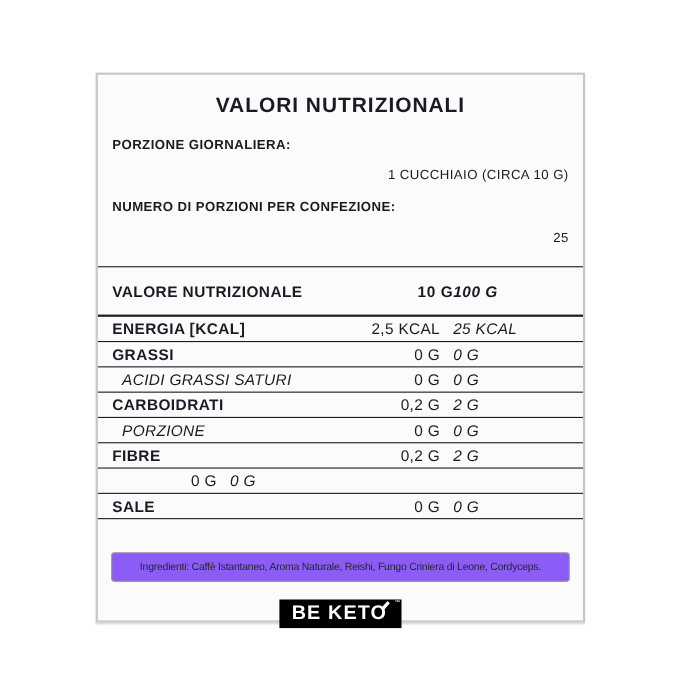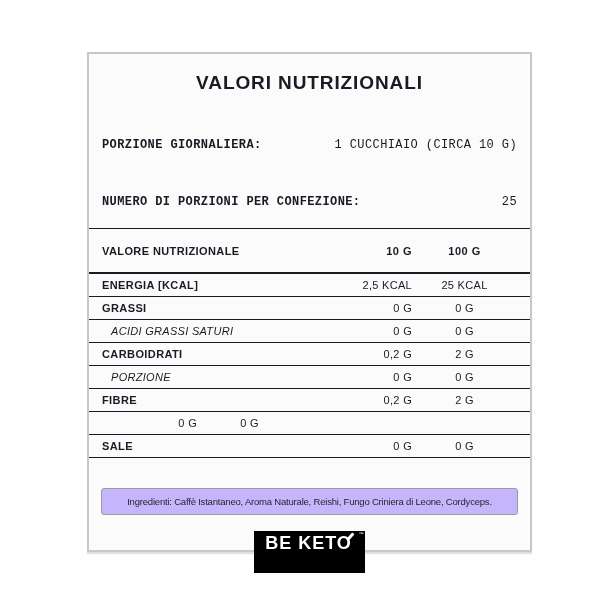--- a/index.html
+++ b/index.html
@@ -11,65 +11,65 @@
   }
   *{box-sizing:border-box;}
   html,body{margin:0;padding:0;}
   body{
     width:614px;height:614px;background:#ffffff;
     font-family:"Liberation Sans", sans-serif;
     color:var(--ink);
     position:relative;overflow:hidden;
   }
   .card{
-    position:absolute;left:87px;top:52px;width:445px;height:500px;
+    position:absolute;left:87px;top:66px;width:445px;height:500px;
     background:var(--card-bg);
     border:2px solid var(--card-border);
     box-shadow:0 2px 1px rgba(0,0,0,0.12);
   }
   .title{
     margin:18px 0 0;text-align:center;
     font-size:19px;font-weight:bold;letter-spacing:0.9px;
     line-height:22px;
   }
   .info-row{
-    display:flex;justify-content:space-between;align-items:flex-end;
-    padding:0 13px;font-size:12px;line-height:15px;letter-spacing:0.4px;font-family:Liberation Mono, monospace;
+    display:flex;justify-content:space-between;align-items:flex-start;
+    padding:0 13px;font-size:12px;line-height:15px;letter-spacing:0.4px;
   }
   .info-row .lbl{font-weight:bold;}
   .info-row .val{font-weight:500;margin-top:28px;}
   .row-serving{margin-top:16px;}
   .row-count{margin-top:14px;}
   .divider-top{height:0;border-top:1.5px solid var(--ink);margin-top:18px;}
   .t-row{
     display:flex;align-items:center;padding:0 13px;
     border-bottom:1.5px solid var(--ink);
-    font-size:11px;
+    font-size:14px;
   }
   .t-row.header{height:45px;border-bottom:2.5px solid var(--ink);}
-  .t-row.data{height:23px;}
+  .t-row.data{height:23px;gap:12px;}
   .c1{flex:1;font-weight:bold;letter-spacing:0.4px;}
   .c2{width:95px;text-align:right;font-weight:500;letter-spacing:0.3px;}
-  .c3{width:105px;text-align:center;font-weight:500;letter-spacing:0.3px;}
+  .c3{width:105px;text-align:left;font-weight:500;letter-spacing:0.3px;font-style:italic;}
   .t-row.header .c2,.t-row.header .c3{font-weight:bold;letter-spacing:0.5px;}
   .t-row.sub .c1{font-style:italic;font-weight:500;padding-left:9px;letter-spacing:0.3px;}
   .ingredients{
     margin:30px 12px 16px;height:27px;
-    border:1px solid #9b9b9b;border-radius:3px;background:#c4b5fd;
+    border:1px solid #9b9b9b;border-radius:3px;background:#8b5cf6;
     display:flex;align-items:center;justify-content:center;
     font-size:9.5px;letter-spacing:-0.2px;font-weight:400;color:#26262c;
     white-space:nowrap;overflow:hidden;
   }
   .row-peso{margin-top:9px;}
   .brand-row{margin-top:16px;text-align:center;}
   .brand{
     display:inline-block;position:relative;
     background:var(--brand-bg);color:var(--brand-fg);
     font-weight:bold;font-size:18px;letter-spacing:1px;
-    padding:3px 13px 20px 11px;line-height:19px;
+    padding:3px 13px 4px 11px;line-height:19px;
   }
   .tm{
     position:absolute;top:1px;right:1px;
     font-size:5px;letter-spacing:0;line-height:5px;font-weight:bold;
   }
   .o-slash{
     position:absolute;top:1px;right:13px;
     width:2.5px;height:9px;background:var(--brand-fg);
     transform:rotate(42deg);border-radius:1px;
   }

